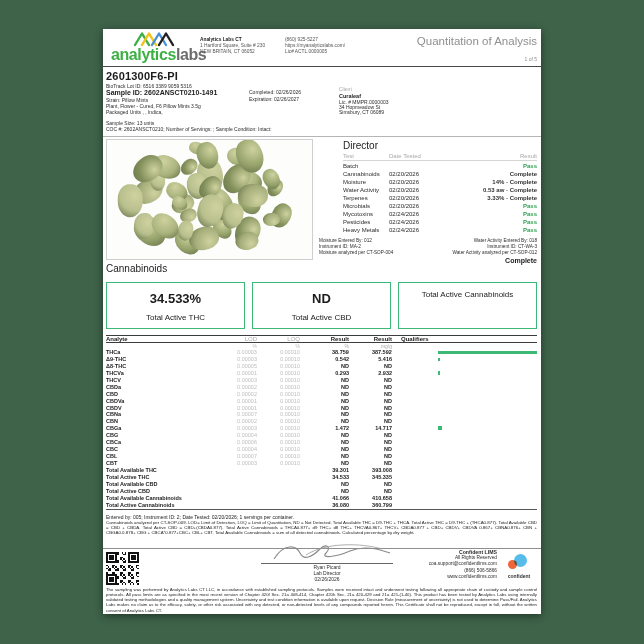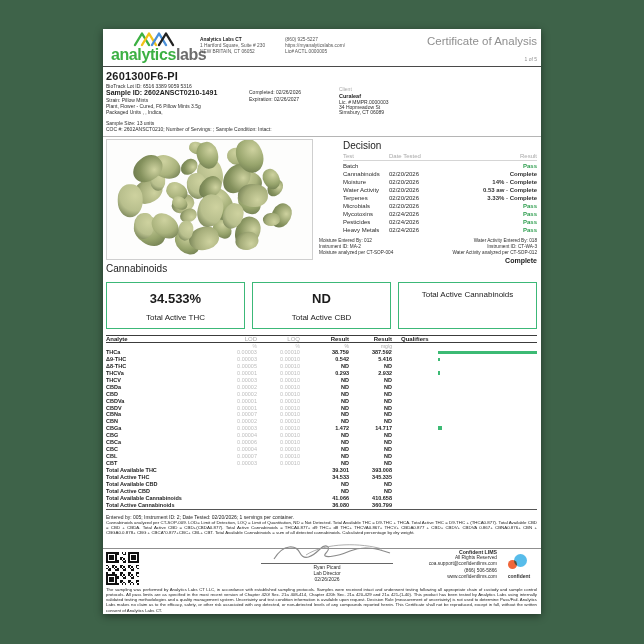--- a/index.html
+++ b/index.html
@@ -122,21 +122,21 @@
   <div class="abs hcol lab-col">
     <div class="b">Analytics Labs CT</div>
     <div>1 Hartford Square, Suite # 230</div>
     <div>NEW BRITAIN, CT 06052</div>
   </div>
   <div class="abs hcol contact-col">
     <div>(860) 925-5227</div>
     <div>https://myanalyticslabs.com/</div>
     <div>Lic# ACTL.0000005</div>
   </div>
-  <div class="abs coa-title">Certificate of Analysis</div>
+  <div class="abs coa-title">Quantitation of Analysis</div>
   <div class="abs page-num">1 of 5</div>
   <div class="abs hr1"></div>
 
   <div class="abs sample-title">2601300F6-PI</div>
   <div class="abs sm biotrack">BioTrack Lot ID: 6516 3389 9059 5316</div>
   <div class="abs sampleid">Sample ID: 2602ANSCT0210-1491</div>
   <div class="abs sm completed">Completed: 02/26/2026</div>
   <div class="abs sm expiration">Expiration: 02/26/2027</div>
   <div class="abs sm strain">Strain: Pillow Mints</div>
   <div class="abs sm plant">Plant, Flower - Cured, F6 Pillow Mints 3.5g</div>
@@ -185,21 +185,21 @@
       <i class="blob" style="left: 64.9403px; top: 56.5527px; width: 15.6px; height: 12px; transform: rotate(30deg); background: radial-gradient(circle at 35% 30%, rgb(206, 210, 159) 0%, rgb(170, 179, 125) 55%, rgb(103, 116, 74) 95%);"></i>
       <i class="blob" style="left: 126.026px; top: 2.70941px; width: 33.8px; height: 26px; transform: rotate(67deg); background: radial-gradient(circle at 35% 30%, rgb(206, 210, 159) 0%, rgb(151, 164, 108) 55%, rgb(103, 116, 74) 95%);"></i>
       <i class="blob" style="left: 87.1879px; top: 58.1616px; width: 32.5px; height: 25px; transform: rotate(104deg); background: radial-gradient(circle at 35% 30%, rgb(206, 210, 159) 0%, rgb(184, 191, 141) 55%, rgb(103, 116, 74) 95%);"></i>
       <i class="blob" style="left: 24.72px; top: 16.734px; width: 31.2px; height: 24px; transform: rotate(141deg); background: radial-gradient(circle at 35% 30%, rgb(206, 210, 159) 0%, rgb(132, 145, 93) 55%, rgb(103, 116, 74) 95%);"></i>
       <i class="blob" style="left: 131.097px; top: 44.0807px; width: 29.9px; height: 23px; transform: rotate(178deg); background: radial-gradient(circle at 35% 30%, rgb(206, 210, 159) 0%, rgb(165, 173, 122) 55%, rgb(103, 116, 74) 95%);"></i>
       <i class="blob" style="left: 44.1212px; top: 75.4719px; width: 28.6px; height: 22px; transform: rotate(35deg); background: radial-gradient(circle at 35% 30%, rgb(206, 210, 159) 0%, rgb(170, 179, 125) 55%, rgb(103, 116, 74) 95%);"></i>
       <i class="blob" style="left: 86.6664px; top: 5.41942px; width: 27.3px; height: 21px; transform: rotate(72deg); background: radial-gradient(circle at 35% 30%, rgb(206, 210, 159) 0%, rgb(151, 164, 108) 55%, rgb(103, 116, 74) 95%);"></i>
       <i class="blob" style="left: 113.153px; top: 66.2546px; width: 26px; height: 20px; transform: rotate(109deg); background: radial-gradient(circle at 35% 30%, rgb(206, 210, 159) 0%, rgb(184, 191, 141) 55%, rgb(103, 116, 74) 95%);"></i>
     </div>
 
-  <div class="abs summary-title">Decision</div>
+  <div class="abs summary-title">Director</div>
   <div class="abs s-head">
     <span class="s-test">Test</span>
     <span class="s-date">Date Tested</span>
     <span class="s-result" style="font-weight:normal;color:#a9a9a9">Result</span>
   </div>
   <div class="abs s-hr"></div>
   <div class="abs" id="summary-rows">
       <div class="s-row">
         <span class="s-test">Batch</span>
         <span class="s-date"></span>

